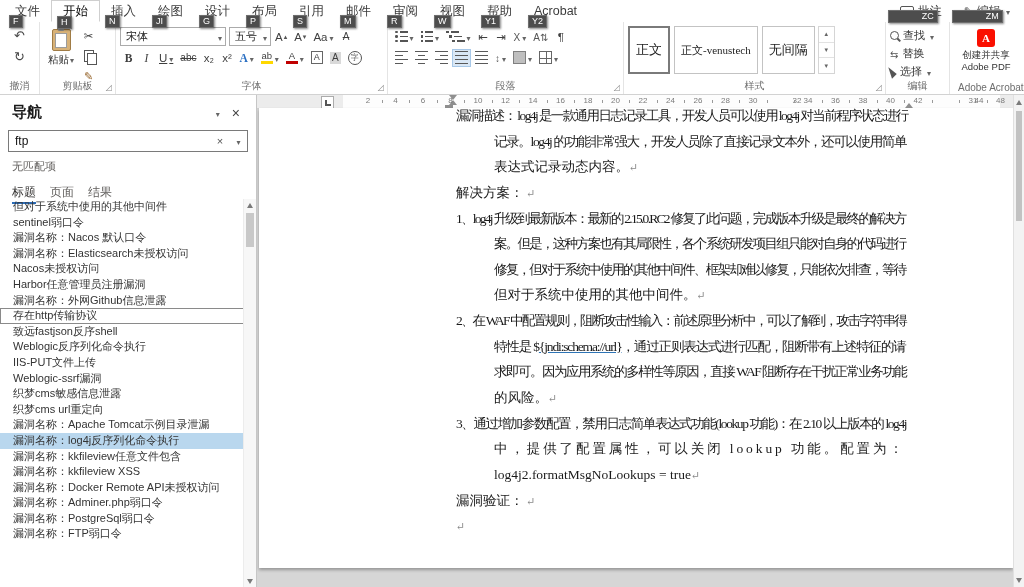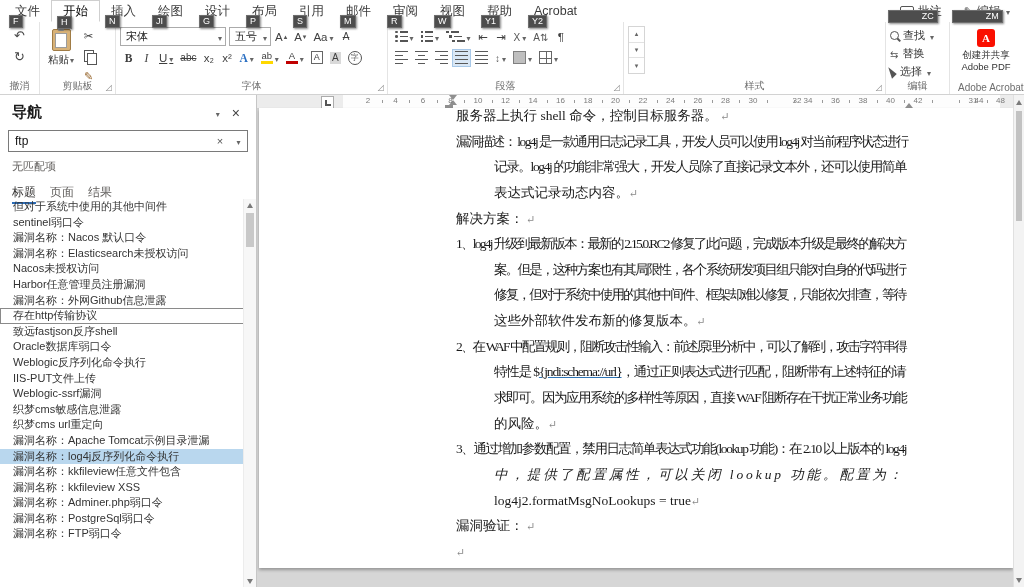--- a/index.html
+++ b/index.html
@@ -448,20 +448,31 @@
             <span class="bordericon"></span>
             <span class="caret"></span>
           </button>
       </div>
       <div class="grouplabel">段落</div>
       <span class="dlg"></span>
     </div>
 
     <div class="group g-styles">
       <div class="gallery">
+        <div id="stylecells">
+            <div class="stylecell sel">
+              <span>正文</span>
+            </div>
+            <div class="stylecell small">
+              <span>正文-venustech</span>
+            </div>
+            <div class="stylecell">
+              <span>无间隔</span>
+            </div>
+          </div>
         <div class="galscroll">
           <span>▴</span>
           <span>▾</span>
           <span>▾</span>
         </div>
       </div>
       <div class="grouplabel">样式</div>
       <span class="dlg"></span>
     </div>
 
@@ -523,30 +534,30 @@
       <div class="navlist" id="navlist">
           <div class="navitem">但对于系统中使用的其他中间件</div>
           <div class="navitem">sentinel弱口令</div>
           <div class="navitem">漏洞名称：Nacos 默认口令</div>
           <div class="navitem">漏洞名称：Elasticsearch未授权访问</div>
           <div class="navitem">Nacos未授权访问</div>
           <div class="navitem">Harbor任意管理员注册漏洞</div>
           <div class="navitem">漏洞名称：外网Github信息泄露</div>
           <div class="navitem boxed">存在http传输协议</div>
           <div class="navitem">致远fastjson反序shell</div>
-          <div class="navitem">Oracle数据库弱口令</div>
           <div class="navitem">Weblogic反序列化命令执行</div>
           <div class="navitem">IIS-PUT文件上传</div>
           <div class="navitem">Weblogic-ssrf漏洞</div>
           <div class="navitem">织梦cms敏感信息泄露</div>
           <div class="navitem">织梦cms url重定向</div>
           <div class="navitem">漏洞名称：Apache Tomcat示例目录泄漏</div>
           <div class="navitem selected">漏洞名称：log4j反序列化命令执行</div>
           <div class="navitem">漏洞名称：kkfileview任意文件包含</div>
           <div class="navitem">漏洞名称：kkfileview XSS</div>
+          <div class="navitem">漏洞名称：Docker Remote API未授权访问</div>
           <div class="navitem">漏洞名称：Adminer.php弱口令</div>
           <div class="navitem">漏洞名称：PostgreSql弱口令</div>
           <div class="navitem">漏洞名称：FTP弱口令</div>
         </div>
       <div class="navscroll">
         <span class="sb-arrow" style="top:0;">
             <i class="tri-up"></i>
           </span>
         <div class="navthumb"></div>
         <span class="sb-arrow" style="bottom:0;">
@@ -607,35 +618,34 @@
           <span class="rtick" style="left: 674.75px;"></span>
           <span class="rnum" style="left: 722px;">44</span>
           <span class="rtick" style="left: 702.25px;"></span>
           <span class="rnum" style="left: 716px;">31</span>
           <span class="rtick" style="left: 729.75px;"></span>
           <span class="rnum" style="left: 743.5px;">48</span>
           <span class="rtick" style="left: 757.25px;"></span>
         </div>
       <div class="page">
         <div class="textblock" id="textblock">
-            <div class="line"><span class="runs"><span>服务器上执行 shell 命令，控制目标服务器。</span><span class="run-mark"> ↵</span></span></div>
             <div class="line j"><span class="runs" style="letter-spacing: -1.59184px; text-align: right;"><span>漏洞描述：  log4j 是一款通用日志记录工具，开发人员可以使用 log4j 对当前程序状态进行</span></span></div>
             <div class="line ind1 j"><span class="runs" style="letter-spacing: -1.34211px;"><span>记录。log4j 的功能非常强大，开发人员除了直接记录文本外，还可以使用简单</span></span></div>
             <div class="line ind1"><span class="runs"><span>表达式记录动态内容。</span><span class="run-mark">↵</span></span></div>
             <div class="line"><span class="runs"><span>解决方案：</span><span class="run-mark"> ↵</span></span></div>
             <div class="line j"><span class="runs" style="letter-spacing: -1.7451px;"><span>1、log4j 升级到最新版本：最新的 2.15.0.RC2 修复了此问题，完成版本升级是最终的解决方</span></span></div>
             <div class="line ind1 j"><span class="runs" style="letter-spacing: -1.74286px;"><span>案。但是，这种方案也有其局限性，各个系统研发项目组只能对自身的代码进行</span></span></div>
             <div class="line ind1 j"><span class="runs" style="letter-spacing: -1.74286px;"><span>修复，但对于系统中使用的其他中间件、框架却难以修复，只能依次排查，等待</span></span></div>
-            <div class="line ind1"><span class="runs"><span>这些外部软件发布新的修复版本。</span><span class="run-mark">↵</span></span></div>
+            <div class="line ind1"><span class="runs"><span>但对于系统中使用的其他中间件。</span><span class="run-mark">↵</span></span></div>
             <div class="line j"><span class="runs" style="letter-spacing: -1.85714px;"><span>2、在 WAF 中配置规则，阻断攻击性输入：前述原理分析中，可以了解到，攻击字符串得</span></span></div>
             <div class="line ind1 j"><span class="runs" style="letter-spacing: -1.14894px;"><span>特性是 $</span><span class=" run-link">{jndi:schema://url}</span><span>，通过正则表达式进行匹配，阻断带有上述特征的请</span></span></div>
             <div class="line ind1 j"><span class="runs" style="letter-spacing: -1.48649px;"><span>求即可。因为应用系统的多样性等原因，直接 WAF 阻断存在干扰正常业务功能</span></span></div>
             <div class="line ind1"><span class="runs"><span>的风险。</span><span class="run-mark">↵</span></span></div>
             <div class="line j"><span class="runs" style="letter-spacing: -1.40385px;"><span>3、通过增加参数配置，禁用日志简单表达式功能(lookup 功能)：在 2.10 以上版本的 log4j</span></span></div>
-            <div class="line ind1 j"><span class="runs" style="letter-spacing: 2.89655px; font-style: italic;"><span>中，提供了配置属性，可以关闭 lookup 功能。配置为：</span></span></div>
+            <div class="line ind1 j"><span class="runs" style="letter-spacing: 2.89655px;"><span>中，提供了配置属性，可以关闭 lookup 功能。配置为：</span></span></div>
             <div class="line ind1"><span class="runs"><span>log4j2.formatMsgNoLookups = true</span><span class="run-mark">↵</span></span></div>
             <div class="line"><span class="runs"><span>漏洞验证：</span><span class="run-mark"> ↵</span></span></div>
             <div class="line"><span class="runs"><span class="run-mark">↵</span></span></div>
           </div>
       </div>
       <div class="docscroll">
         <span class="sb-arrow" style="top:1px;">
             <i class="tri-up"></i>
           </span>
         <div class="docthumb"></div>

